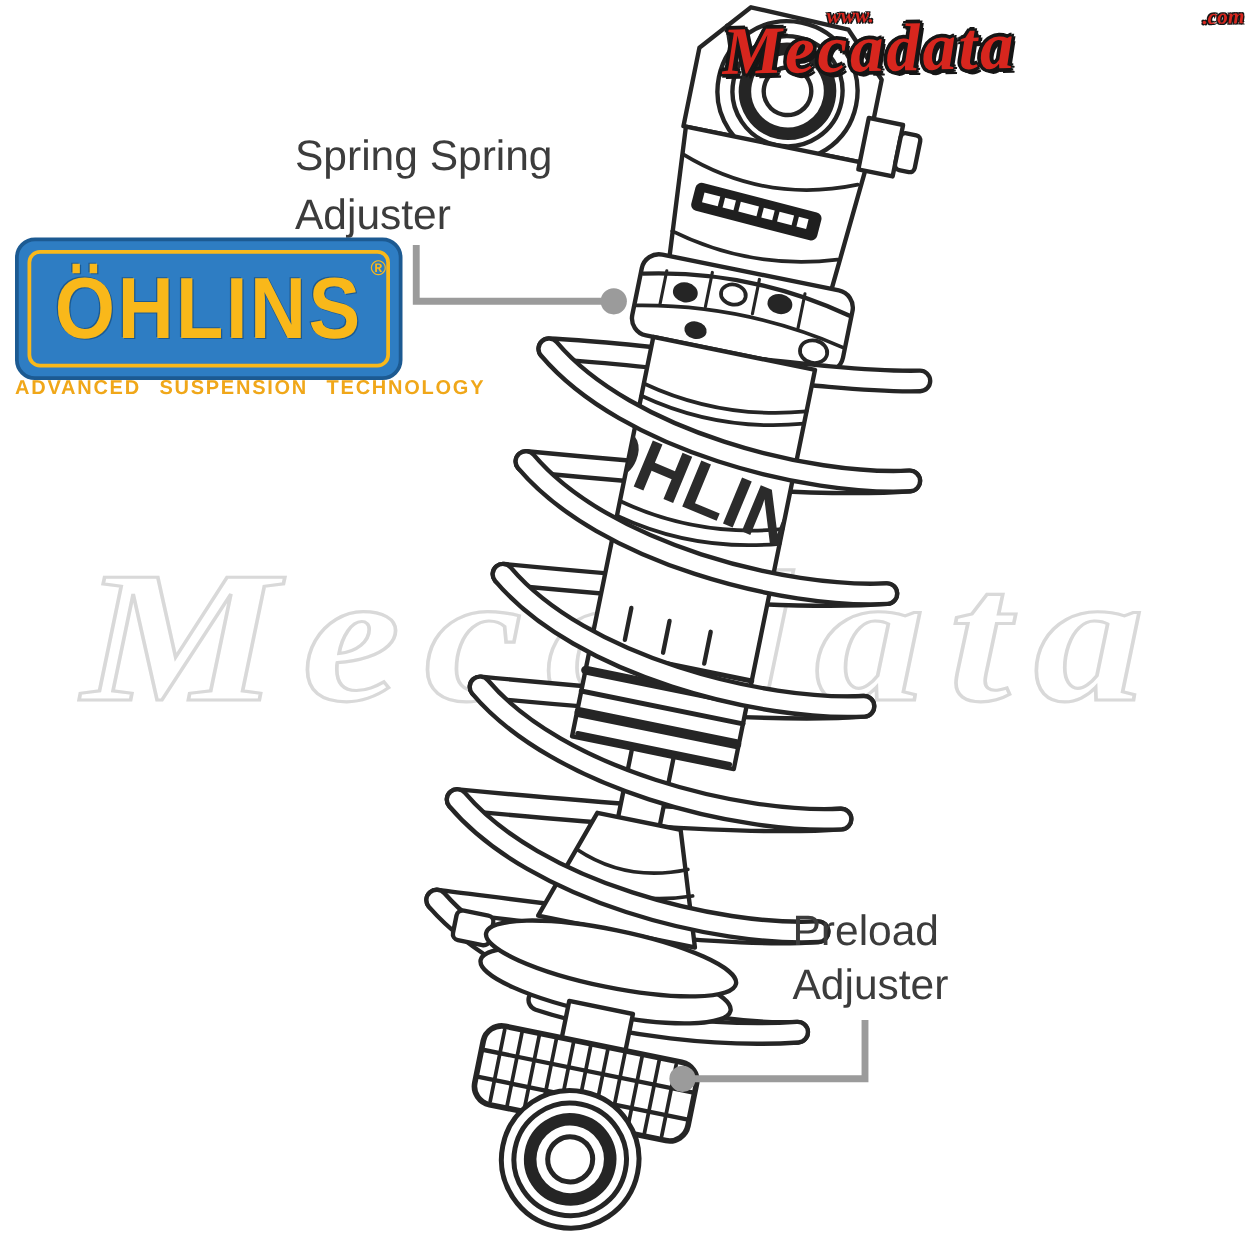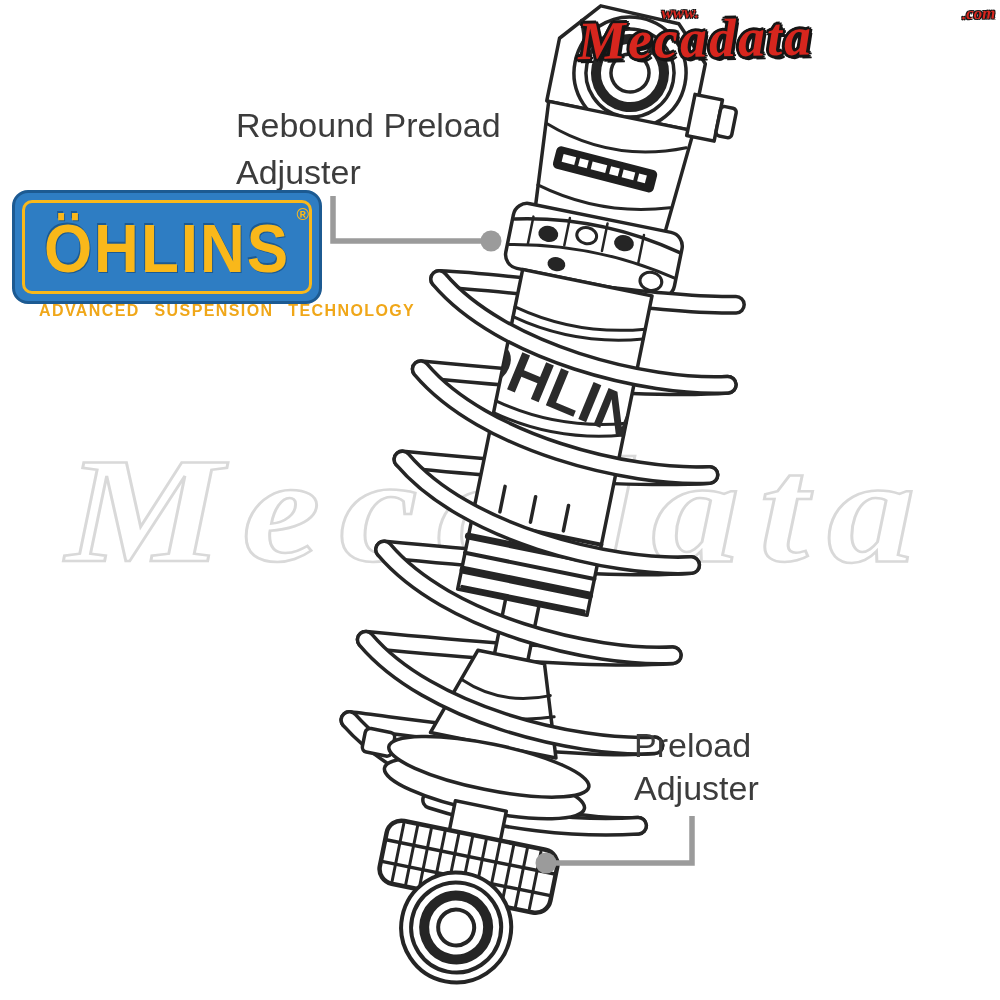--- a/index.html
+++ b/index.html
@@ -52,21 +52,21 @@
     font-size:62px;letter-spacing:2px;color:#f9b81a;line-height:1;
     text-shadow:1px 1px 0 #1c5a92,-1px -1px 0 #1c5a92;
     transform:scaleY(1.12);margin-top:2px;
   }
   .ohlins .reg{
     position:absolute;right:10px;top:12px;font-size:17px;font-weight:bold;color:#f9b81a;
   }
   .ohlins-tagline{
     position:absolute;left:12px;top:302px;width:318px;z-index:5;
     font-family:"Liberation Sans", sans-serif;font-weight:bold;font-size:16px;
-    letter-spacing:1.4px;word-spacing:9px;color:#f0a719;white-space:nowrap;margin-left:27px;
+    letter-spacing:1.4px;word-spacing:9px;color:#f0a719;white-space:nowrap;
   }
   
   .callout{
     position:absolute;z-index:5;color:#3c3c3c;
     font-family:"Liberation Sans", sans-serif;font-size:34px;line-height:47px;
   }
   .callout.spring{left:236px;top:102px;}
   .callout.rebound{left:634px;top:724px;line-height:43px;}
   .leaders{position:absolute;left:0;top:0;z-index:4;}
 </style>
@@ -242,21 +242,21 @@
       <path d="M 333,196 L 333,241 L 490,241"></path>
       <path d="M 692,816 L 692,863 L 547,863"></path>
     </g>
     <g fill="#9b9b9b" stroke="none">
       <circle cx="491" cy="241" r="10.5"></circle>
       <circle cx="546" cy="863" r="10.5"></circle>
     </g>
   </svg>
 
   <div class="callout spring">
-    <div>Rebound Preload</div>
+    <div>Spring Spring</div>
     <div>Adjuster</div>
   </div>
   <div class="callout rebound">
     <div>Preload</div>
     <div>Adjuster</div>
   </div>
 
   <div class="ohlins">
     <div class="inner-frame">
       <span class="word">ÖHLINS</span>

